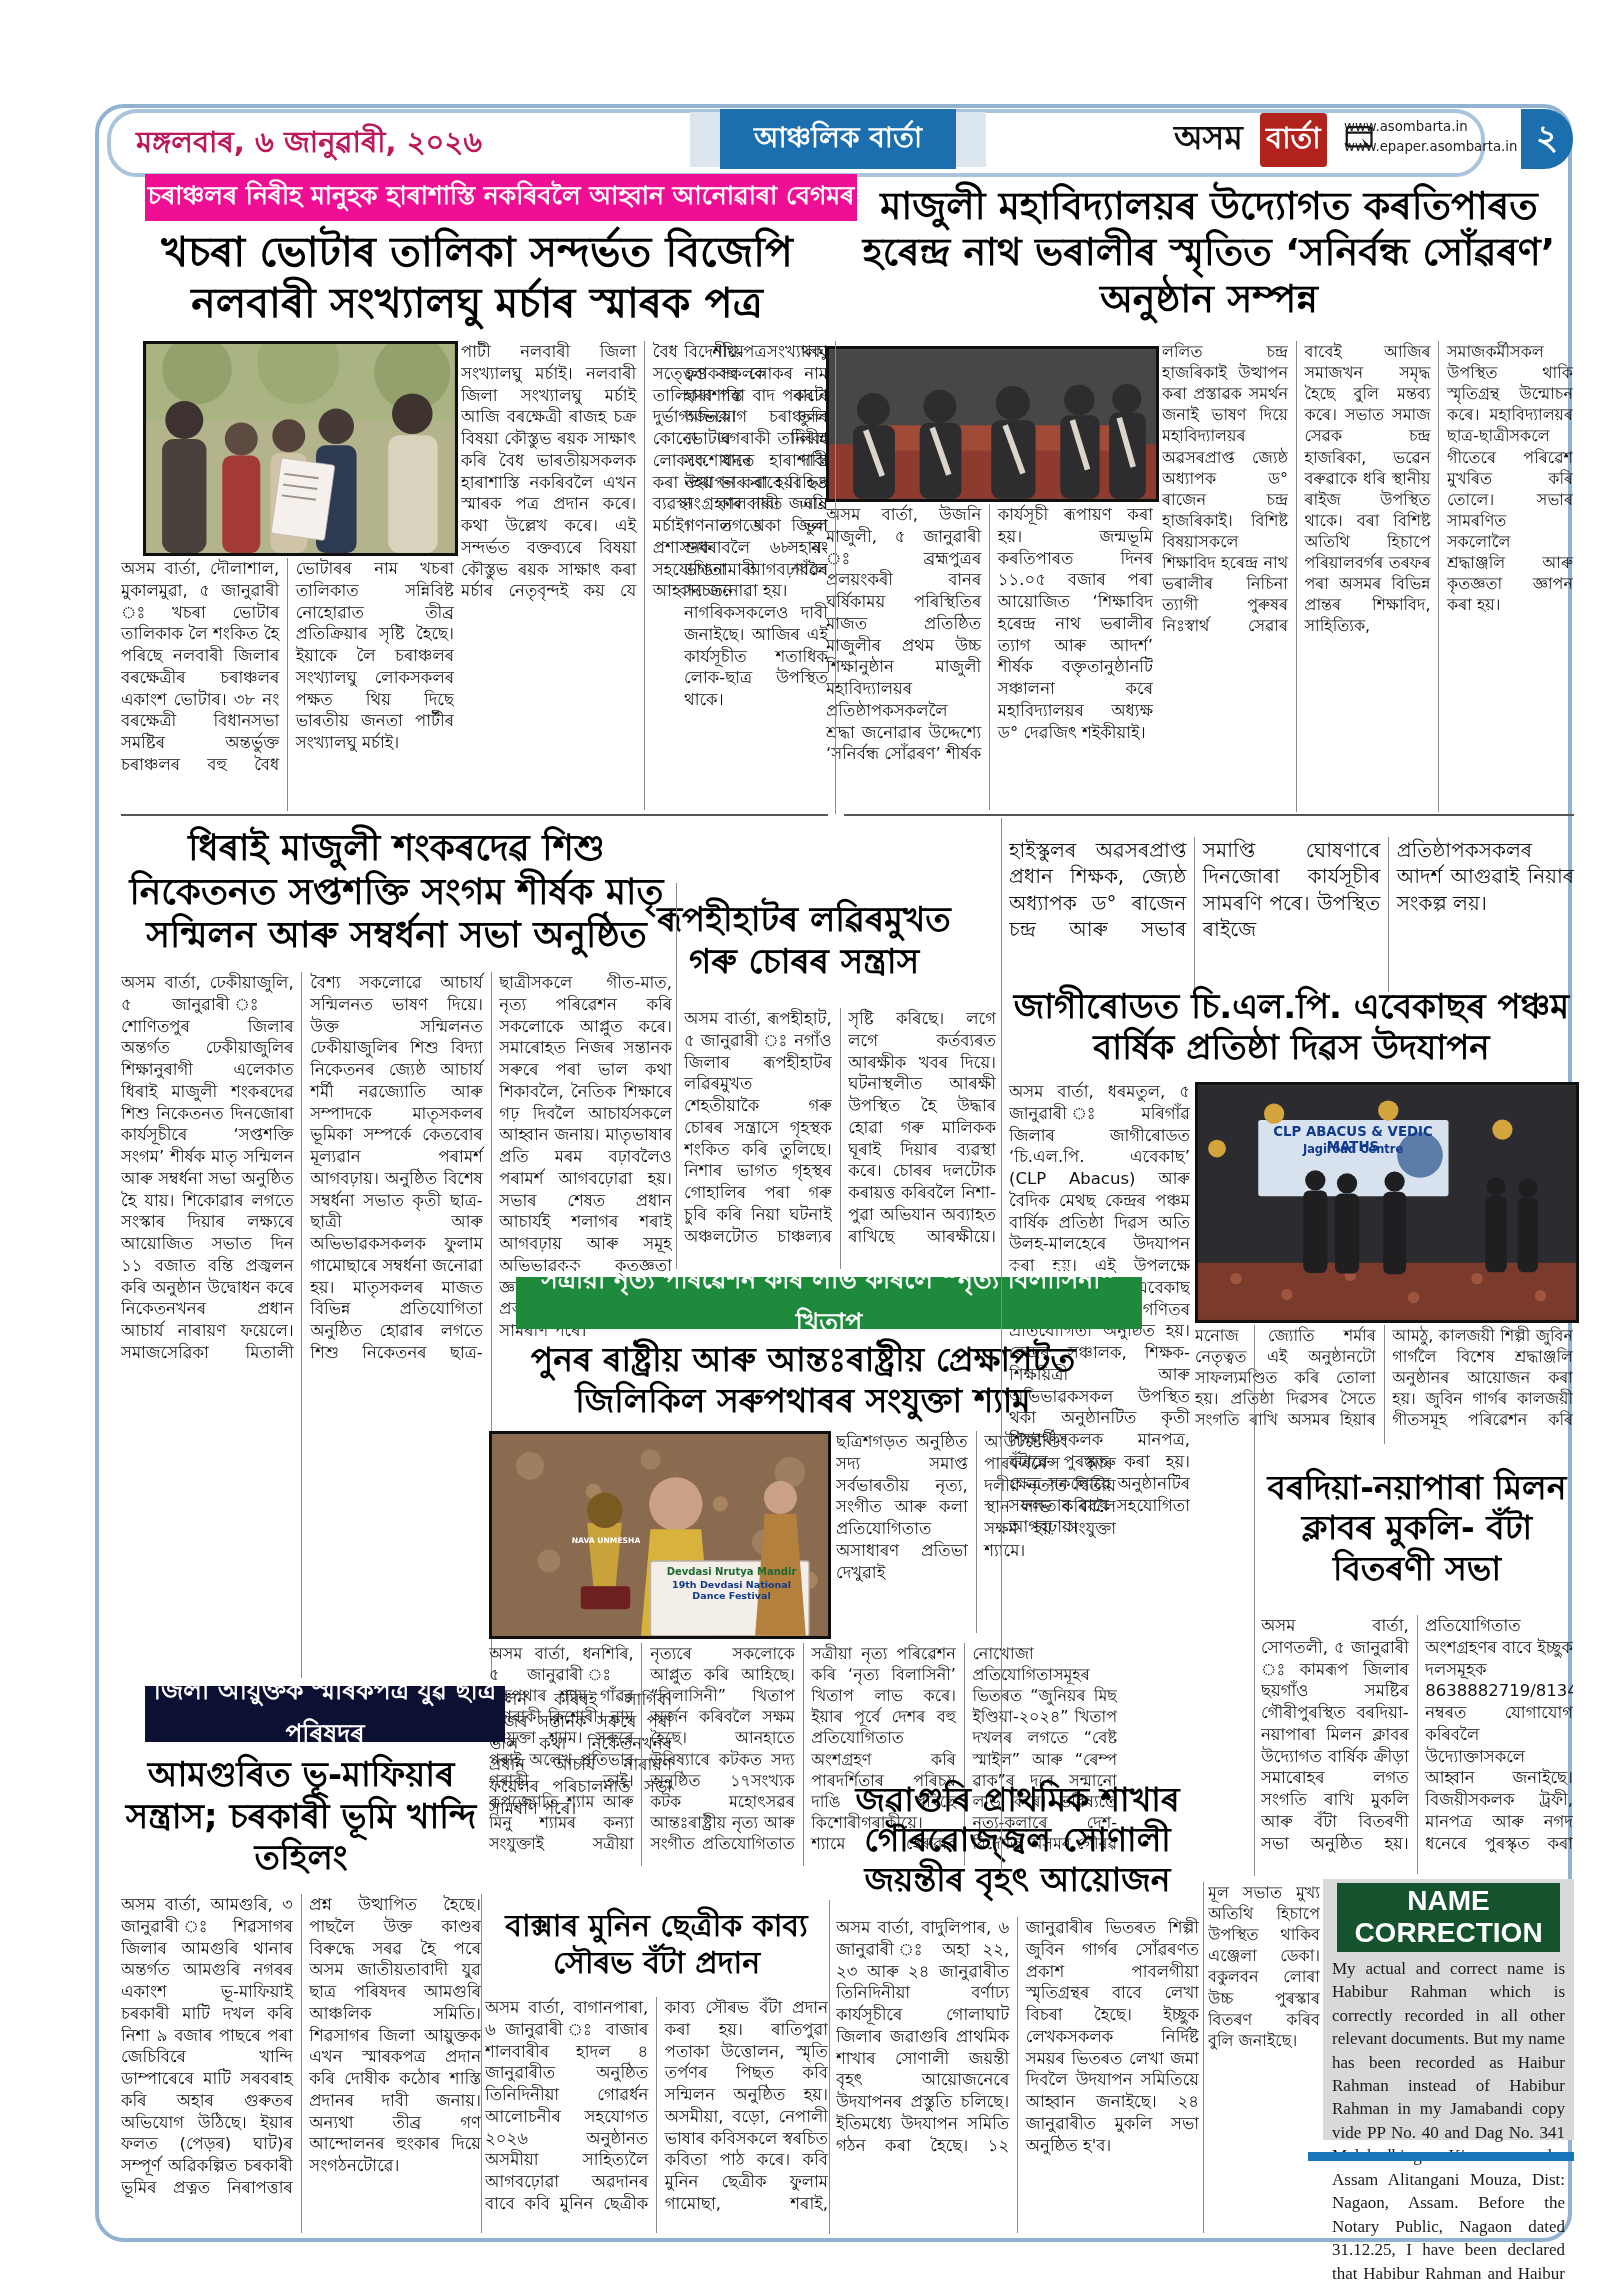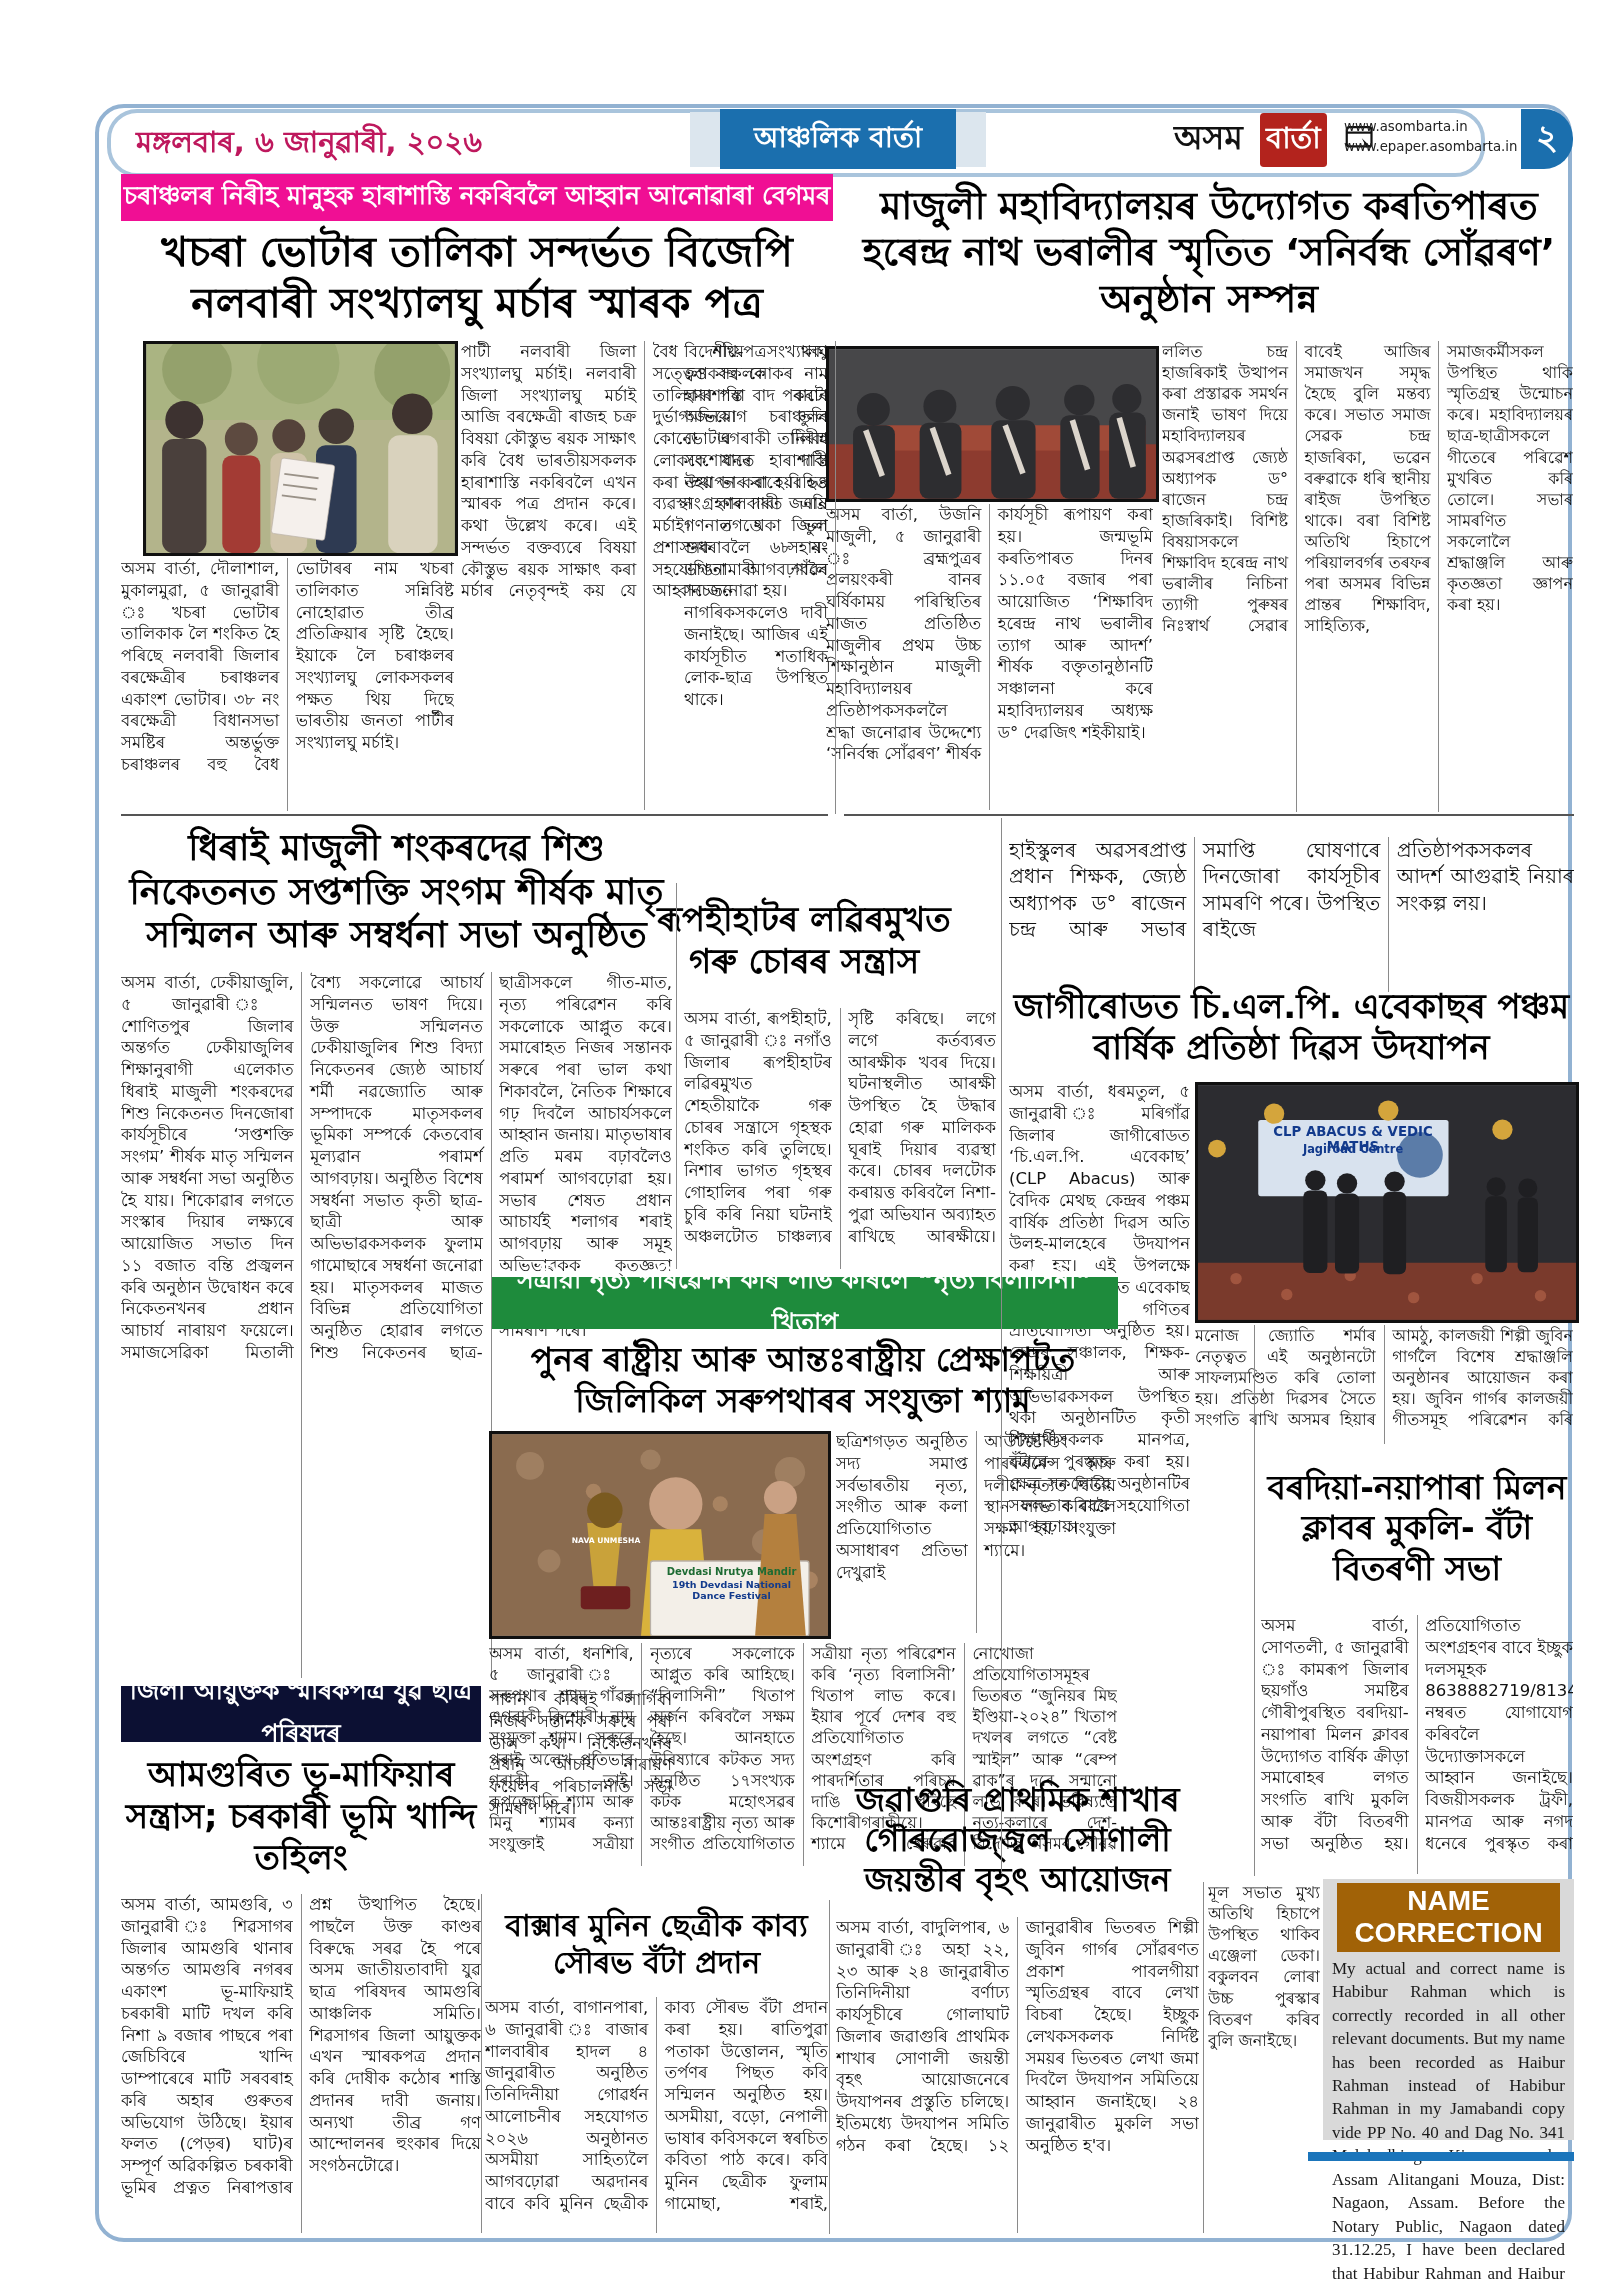--- a/index.html
+++ b/index.html
@@ -10,32 +10,32 @@
   .date-text{left:136px;top:119px;width:546px;font-size:29px;font-weight:bold;color:#be185d;}
   .grayseg{background:#dce6ee;top:112px;height:55px;}
   .section-box{left:720px;top:109px;width:236px;height:60px;background:#1b6fae;color:#fff;
     display:flex;align-items:center;justify-content:center;font-size:28px;font-weight:bold;}
   .brand{left:1174px;top:115px;height:49px;display:flex;align-items:center;gap:17px;}
   .brand-first{font-size:33px;font-weight:bold;color:#111;}
   .brand-second{font-size:29px;font-weight:bold;color:#fff;background:#b3231d;padding:2.5px 6.3px;border-radius:3.8px;}
   .webcol{left:1344px;top:117px;width:171px;font-size:13.3px;color:#222;line-height:1.5;}
   .pagenum{left:1521px;top:109px;width:52px;height:60px;background:#1b6fae;color:#fff;border-radius:0 29px 29px 0;
     display:flex;align-items:center;justify-content:center;font-size:34px;font-weight:bold;}
-  .banner{color:#fff;font-weight:bold;display:flex;align-items:center;justify-content:center;text-align:center;}
+  .banner{color:#fff;font-weight:bold;display:flex;align-items:center;justify-content:center;text-align:center;margin-left:24px;}
   .banner.pink{background:#f00f94;font-size:25px;}
   .banner.green{background:#1e8b3c;font-size:25px;}
   .banner.navy{background:#0c1033;font-size:25px;}
   .headline{font-weight:bold;color:#000;text-align:center;line-height:1.22;display:flex;align-items:center;justify-content:center;overflow:hidden;}
   .body-text{font-size:16.5px;line-height:1.32;text-align:justify;overflow:hidden;column-gap:16.5px;column-rule:0.6px solid #8a8a8a;}
   .cols1{column-count:1;} .cols2{column-count:2;} .cols3{column-count:3;} .cols4{column-count:4;}
   .photo{border:3.8px solid #101010;overflow:hidden;background:#777;}
   .vrule{width:1.3px;background:#8a8a8a;}
   .hrule{height:1.9px;background:#555;}
   .notice{background:#d9d9d9;padding:5px 9px 6.3px 9px;box-sizing:border-box;}
-  .notice-head{background:#a16207;color:#fff;font-weight:bold;text-align:center;font-size:28px;
+  .notice-head{background:#14532d;color:#fff;font-weight:bold;text-align:center;font-size:28px;
     font-family:"Liberation Sans",sans-serif;padding:2.5px 0;margin:-1.3px 5px 5px 5px;}
   .notice-body{font-family:"Liberation Serif",serif;font-size:17px;line-height:1.38;text-align:justify;color:#1a1a1a;}
   .footer-bar{background:#1b75bb;}
   .phototxt{position:absolute;color:#123a8c;font-weight:bold;text-align:center;}
 </style>
 </head>
 <body>
 
 <div class="abs frame"></div>
 <div class="abs pill"></div>

